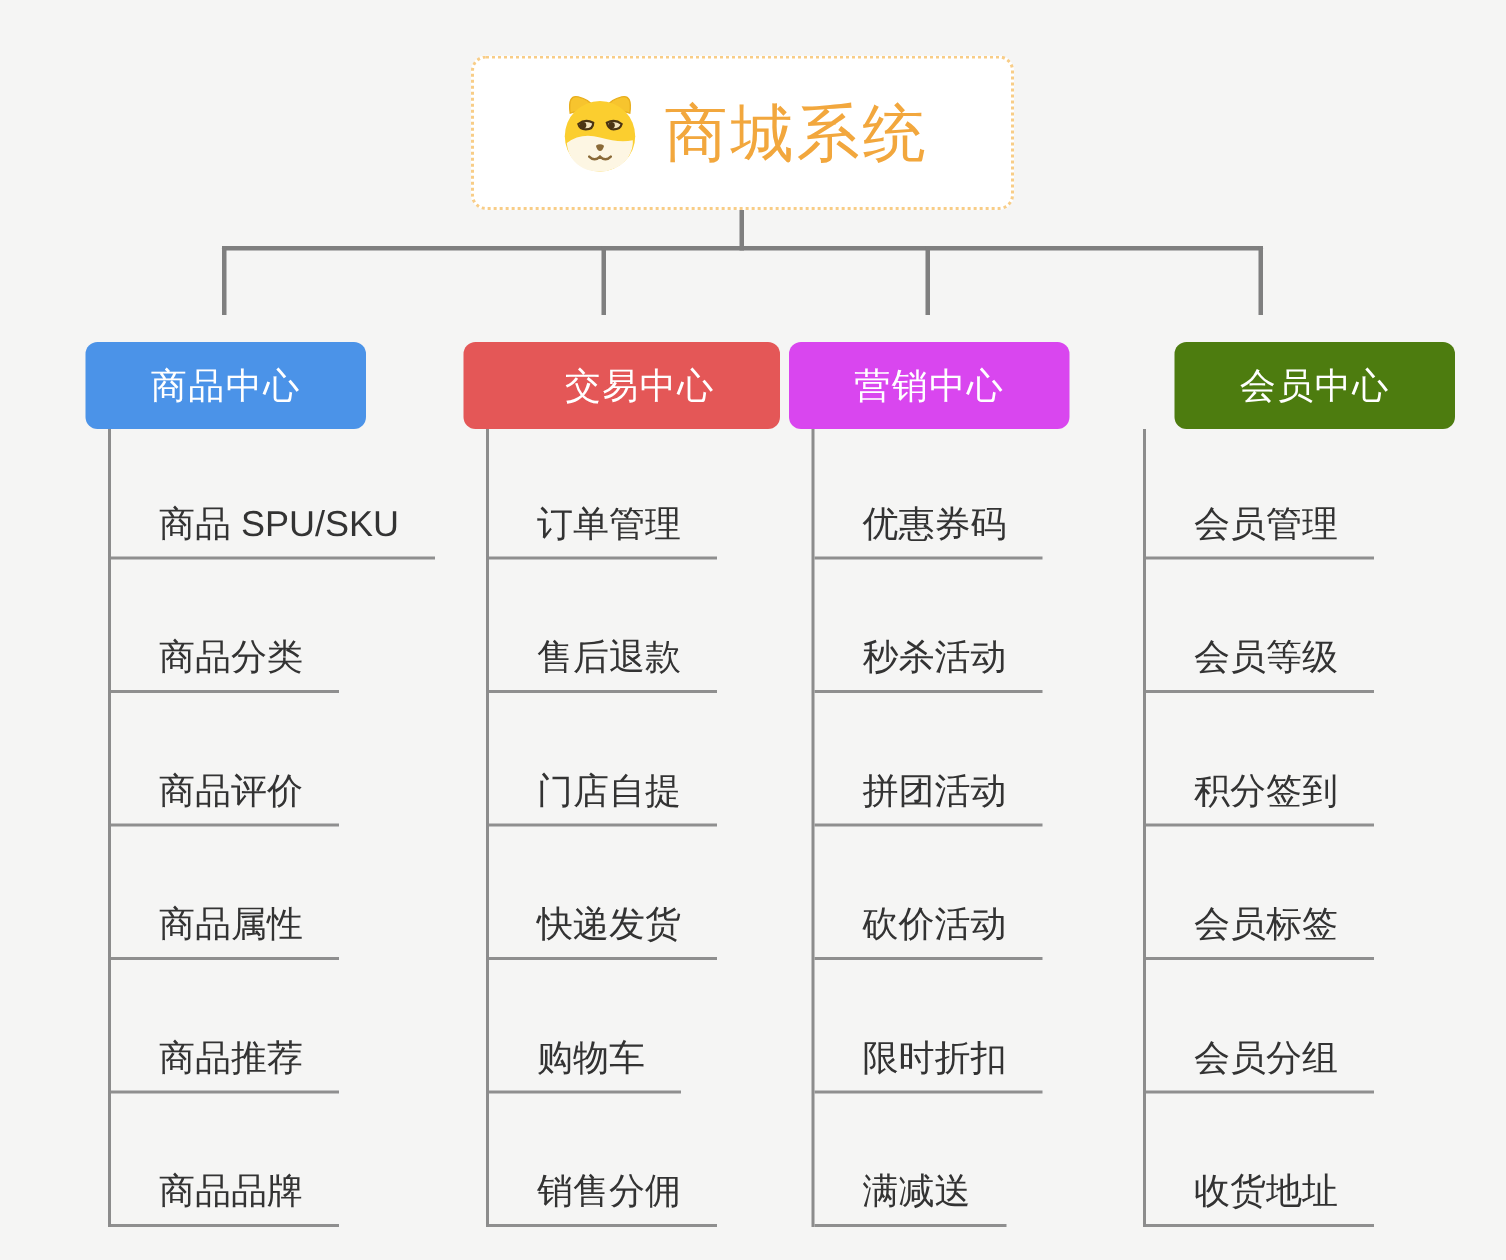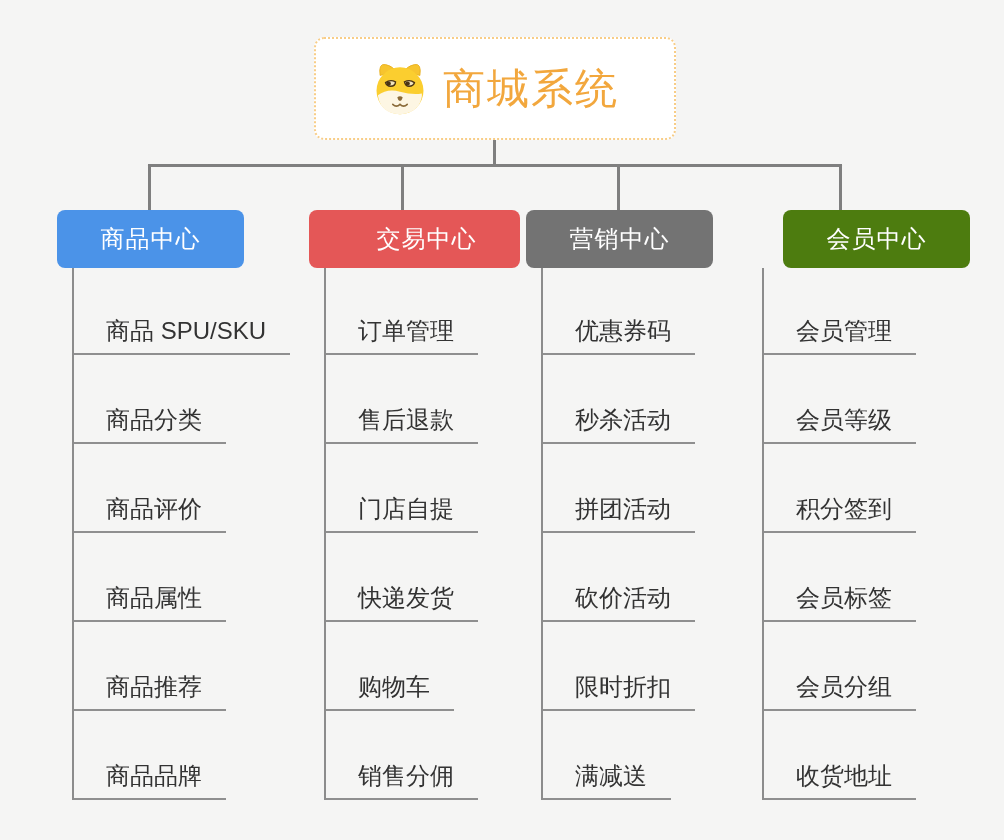--- a/index.html
+++ b/index.html
@@ -29,21 +29,21 @@
   .line{position:absolute;background:#7f7f7f;}
   .stem{left:493px;top:140px;width:3px;height:27px;}
   .hline{left:148px;top:164px;width:694px;height:3px;border-radius:2px;}
   .drop{top:164px;width:3px;height:46px;}
   .drop1{left:148px;}
   .drop2{left:401px;}
   .drop3{left:617px;}
   .drop4{left:839px;}
 
   
-  .branch{position:absolute;top:210px;}
+  .branch{position:absolute;top:228px;}
   .branch-1{left:57px;}
   .branch-2{left:309px;}
   .branch-3{left:526px;}
   .branch-4{left:747px;}
   .branch-header{
     width:187px;height:58px;border-radius:8px;
     display:flex;align-items:center;justify-content:center;
     color:#ffffff;font-size:24px;letter-spacing:1px;
   }
   .branch ul{
@@ -119,21 +119,21 @@
     <li>订单管理</li>
         <li>售后退款</li>
         <li>门店自提</li>
         <li>快递发货</li>
         <li>购物车</li>
         <li>销售分佣</li>
       </ul>
   </div>
 
   <div class="branch branch-3">
-    <div class="branch-header" style="background-color: #737373;">营销中心</div>
+    <div class="branch-header" style="background-color: #d946ef;">营销中心</div>
     <ul>
 
     <li>优惠券码</li>
         <li>秒杀活动</li>
         <li>拼团活动</li>
         <li>砍价活动</li>
         <li>限时折扣</li>
         <li>满减送</li>
       </ul>
   </div>

